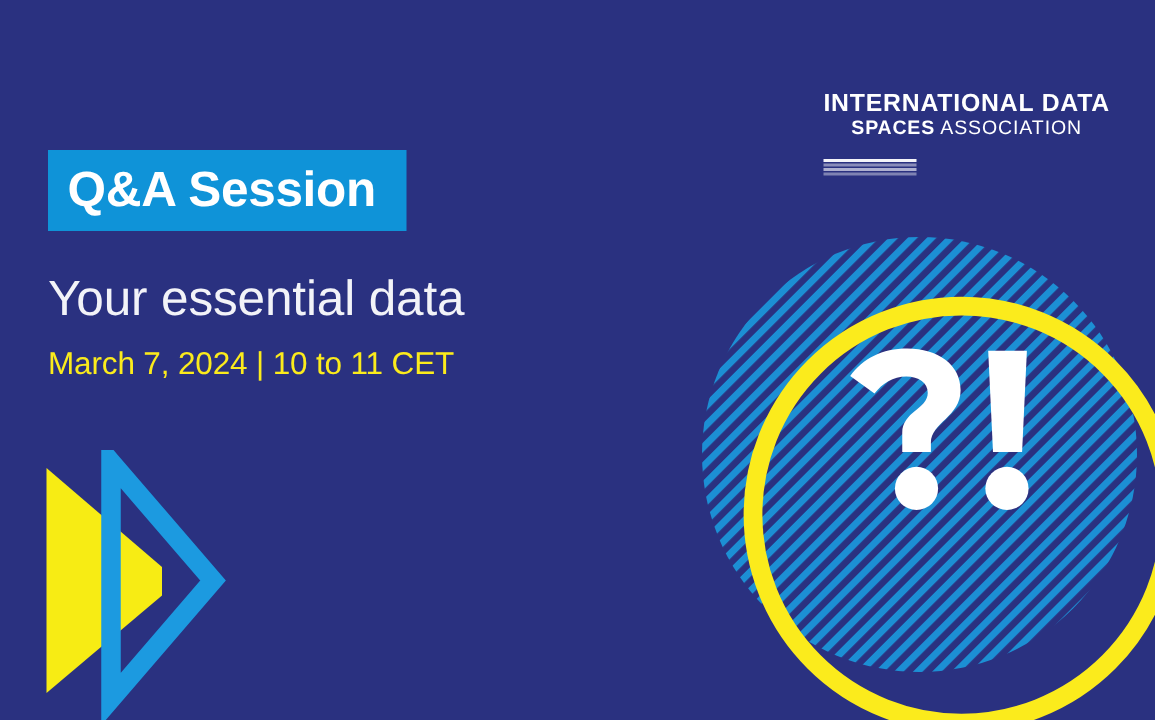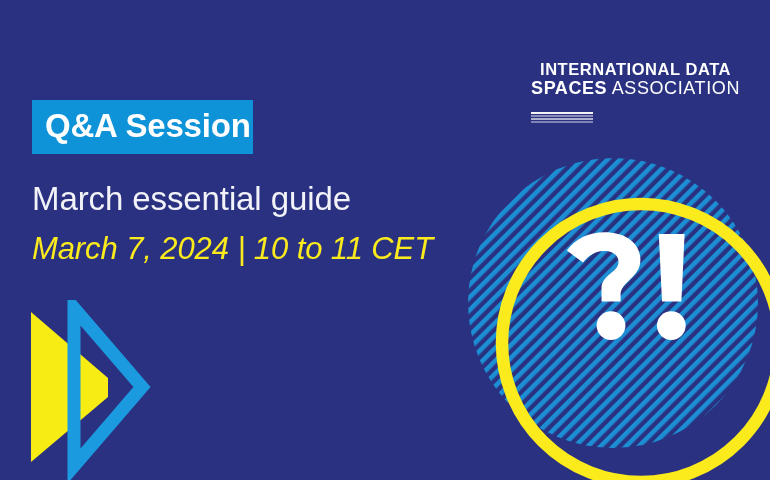--- a/index.html
+++ b/index.html
@@ -33,61 +33,60 @@
     width: 430px;
   }
   #eyebrow-box {
     display: inline-block;
     background: #0f93d8;
     color: #ffffff;
     font-size: 33px;
     font-weight: bold;
     letter-spacing: -0.2px;
     line-height: 1;
-    padding: 9px 2px 12px 13px;
+    padding: 9px 20px 12px 13px;
   }
   #headline {
     margin-top: 21px;
     color: #f2f3f8;
     font-size: 33px;
     font-weight: normal;
     line-height: 1.48;
     letter-spacing: -0.1px;
   }
   #headline .ln { display: block; }
   #date-line {
     margin-top: 6px;
     color: #fbeb1c;
-    font-size: 31px;
+    font-size: 21px;
     font-weight: normal;
     line-height: 1.25;
     letter-spacing: -0.1px;
     white-space: nowrap;
-    font-style: italic;
   }
 
   
   #idsa-logo {
     position: absolute;
     right: 30px;
     top: 60px;
     text-align: center;
     color: #ffffff;
   }
   #idsa-logo .wm-l1 {
     display: block;
     font-size: 16.5px;
     font-weight: bold;
     letter-spacing: 0.55px;
     line-height: 1.12;
     white-space: nowrap;
   }
   #idsa-logo .wm-l2 {
     display: block;
-    font-size: 18px;
+    font-size: 13px;
     line-height: 1.12;
     white-space: nowrap;
   }
   #idsa-logo .wm-l2 .bold { font-weight: bold; letter-spacing: 0.55px; }
   #idsa-logo .wm-l2 .light { font-weight: normal; letter-spacing: 0.6px; }
   #idsa-rule {
     margin-top: 13px;
     width: 62px;
     height: 12px;
   }
@@ -149,21 +148,21 @@
         <circle cx="671.3" cy="325.6" r="14.4"></circle>
       </g>
 
       <circle cx="641" cy="343" r="139" fill="none" stroke="#fbeb1c" stroke-width="12.5"></circle>
     </g>
   </svg>
 
   <div id="text-block">
     <div id="eyebrow-box">Q&amp;A Session</div>
     <div id="headline">
-      <span class="ln">March essential guide</span>
+      <span class="ln">Your essential data</span>
     </div>
     <div id="date-line">March 7, 2024 | 10 to 11 CET</div>
   </div>
 
   <div id="idsa-logo">
     <span class="wm-l1">INTERNATIONAL DATA</span>
     <span class="wm-l2"><span class="bold">SPACES</span><span class="light"> ASSOCIATION</span></span>
     <div id="idsa-rule">
       <span class="r1"></span>
       <span class="r2"></span>

